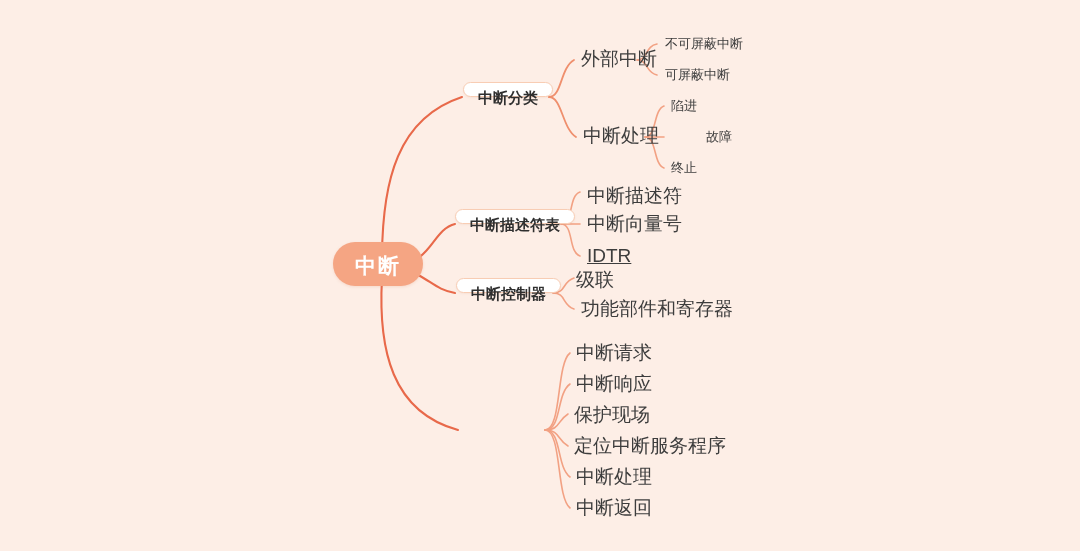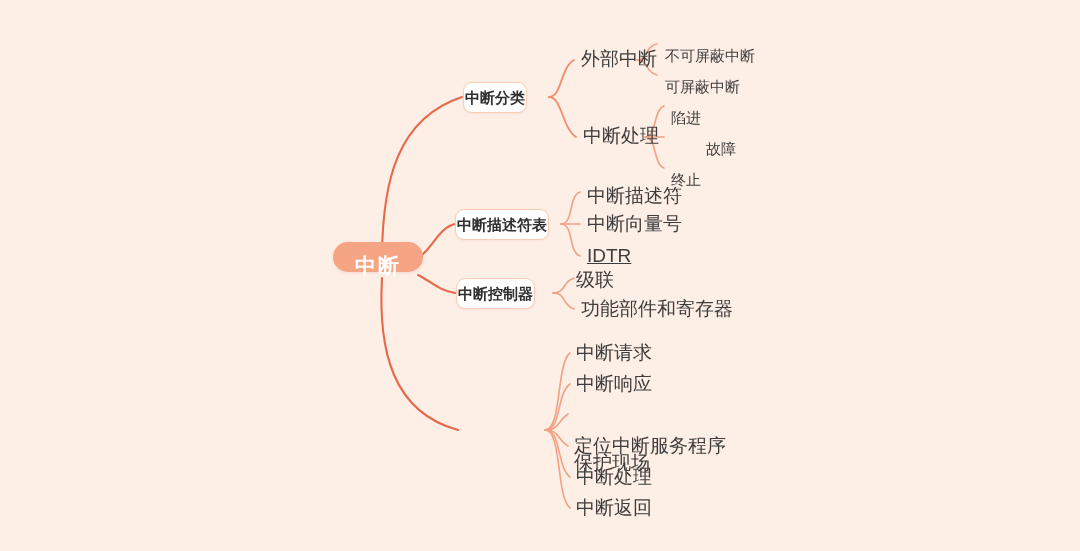--- a/index.html
+++ b/index.html
@@ -36,49 +36,48 @@
   }
   
   .root-node {
     background: #f5a583;
     color: #ffffff;
     font-size: 21px;
     font-weight: bold;
     letter-spacing: 2px;
     border-radius: 26px;
     padding: 0 22px;
-    height: 30px;
+    height: 44px;
     line-height: 47px;
     text-align: center;
     box-shadow: 0 1px 3px rgba(210,120,85,0.18);
   }
   
   .branch-node {
     background: #ffffff;
     color: #2f2f2f;
     font-size: 15px;
     font-weight: bold;
     border: 1.5px solid #f8cdb4;
     border-radius: 9px;
-    padding: 0 1px;
-    height: 31px;
+    padding: 0 14px;
+    height: 15px;
     line-height: 29px;
     text-align: center;
     box-shadow: 0 1px 2px rgba(200,130,100,0.10);
   }
   
   .leaf-node {
     color: #3d3d3d;
     font-size: 19px;
     line-height: 16px;
     background: transparent;
   }
   .leaf-node.sub {
-    font-size: 15px;
-    margin-top: 12px;
+    font-size: 13px;
   }
 </style>
 </head>
 <body>
 
 <div id="mindmap">
 
   <svg class="links" viewBox="0 0 1080 551" xmlns="http://www.w3.org/2000/svg">
 
     <path d="M 382 260 C 382 180, 398 118, 462 97" fill="none" stroke="#e8694a" stroke-width="2.1" stroke-linecap="round"></path>
@@ -144,21 +143,21 @@
   <div class="node leaf-node" style="left:587px; top:248px;text-decoration:underline;">IDTR</div>
 
   <div class="node leaf-node" style="left:576px; top:272px;">级联</div>
 
   <div class="node leaf-node" style="left:581px; top:301px;">功能部件和寄存器</div>
 
   <div class="node leaf-node" style="left:576px; top:345px;">中断请求</div>
 
   <div class="node leaf-node" style="left:576px; top:376px;">中断响应</div>
 
-  <div class="node leaf-node" style="left:574px; top:407px;margin-top:48px;">保护现场</div>
+  <div class="node leaf-node" style="left:574px; top:407px;">保护现场</div>
 
   <div class="node leaf-node" style="left:574px; top:438px;">定位中断服务程序</div>
 
   <div class="node leaf-node" style="left:576px; top:469px;">中断处理</div>
 
   <div class="node leaf-node" style="left:576px; top:500px;">中断返回</div>
 
 </div>
 
 </body></html>

